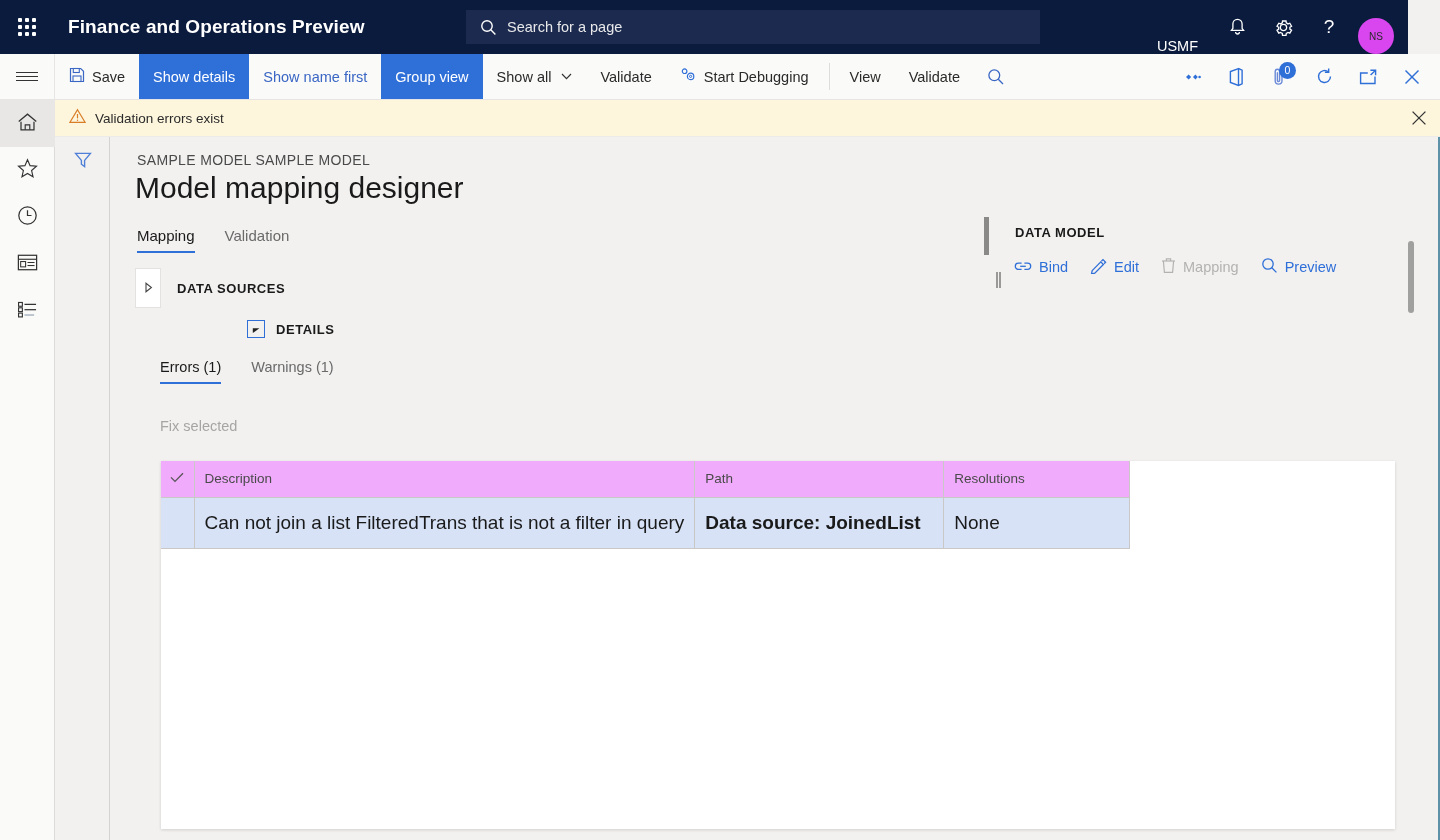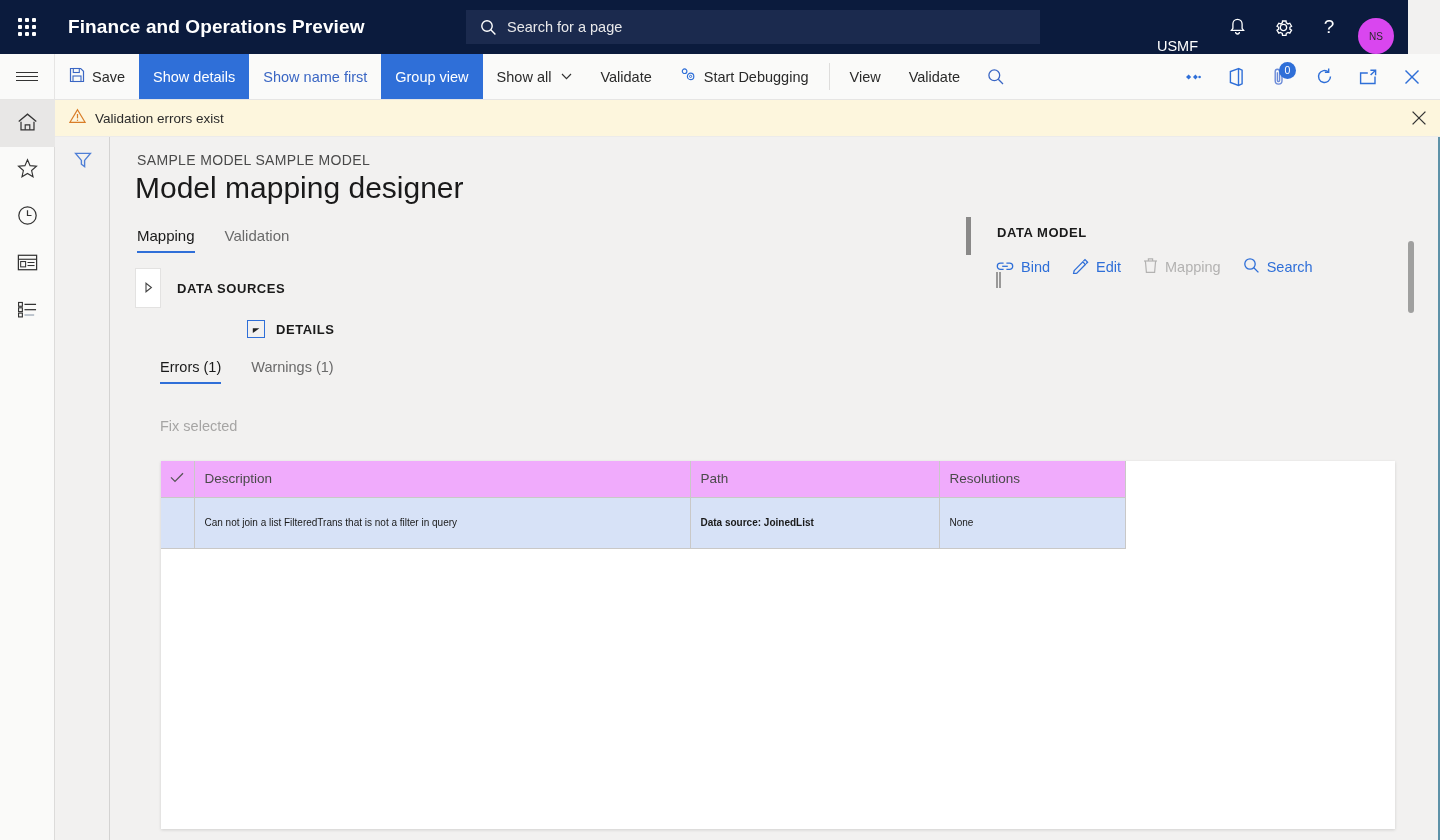--- a/index.html
+++ b/index.html
@@ -159,32 +159,32 @@
   }
   .gridtable { border-collapse: collapse; table-layout: fixed; }
   .gridtable th {
     font-size: 13.5px; color: #4a4a4a; font-weight: normal; text-align: left;
     padding: 0 10px; height: 36px;
     border-right: 1px solid #c9c8c7; border-bottom: 1px solid #c9c8c7;
     background: #f0abfc; white-space: nowrap;
   }
   .gridtable th.checkcol { width: 33px; padding: 0; text-align: center; }
   .gridtable td {
-    font-size: 10px; color: #1a1a1a; padding: 0 10px; height: 51px;
+    font-size: 19px; color: #1a1a1a; padding: 0 10px; height: 51px;
     border-right: 1px solid #c9c8c7; border-bottom: 1px solid #c9c8c7;
     white-space: nowrap;
   }
   .gridtable tr.selected td { background: #d7e2f7; }
   .gridtable td.checkcol { width: 33px; padding: 0; }
   .col-desc { width: 496px; }
   .col-path { width: 249px; font-weight: bold; }
   .col-res  { width: 186px; }
 
   
-  .dmpanel { position: absolute; left: 856px; top: 75px; width: 440px; height: 120px; }
+  .dmpanel { position: absolute; left: 874px; top: 75px; width: 440px; height: 120px; }
   .dmaccent { position: absolute; left: 0; top: 5px; width: 5px; height: 38px; background: #8a8988; }
   .dmtitle {
     position: absolute; left: 31px; top: 13px;
     font-size: 13px; font-weight: bold; color: #1a1a1a; letter-spacing: .55px;
   }
   .dmactions { position: absolute; left: 30px; top: 45px; display: flex; align-items: center; gap: 22px; }
   .dmbtn { display: flex; align-items: center; gap: 7px; font-size: 14.5px; color: #2f6fd8; cursor: pointer; }
   .dmbtn.disabled { color: #b3b2b1; cursor: default; }
   .splitgrip { position: absolute; left: 885px; top: 135px; width: 7px; height: 16px; cursor: col-resize; }
   .splitgrip i { position: absolute; top: 0; width: 1.5px; height: 16px; background: #9a9998; }
@@ -524,21 +524,21 @@
           </span>
           <span>Mapping</span>
         </div>
         <div class="dmbtn">
           <span>
             <svg width="17" height="17" viewBox="0 0 17 17">
                 <circle cx="7" cy="7" r="5.2" fill="none" stroke="#2f6fd8" stroke-width="1.3"></circle>
                 <line x1="10.8" y1="10.8" x2="15.4" y2="15.4" stroke="#2f6fd8" stroke-width="1.3"></line>
               </svg>
           </span>
-          <span>Search</span>
+          <span>Preview</span>
         </div>
       </div>
     </div>
 
     <div class="splitgrip">
         <i></i>
         <i></i>
       </div>
 
     <div class="vscroll">

